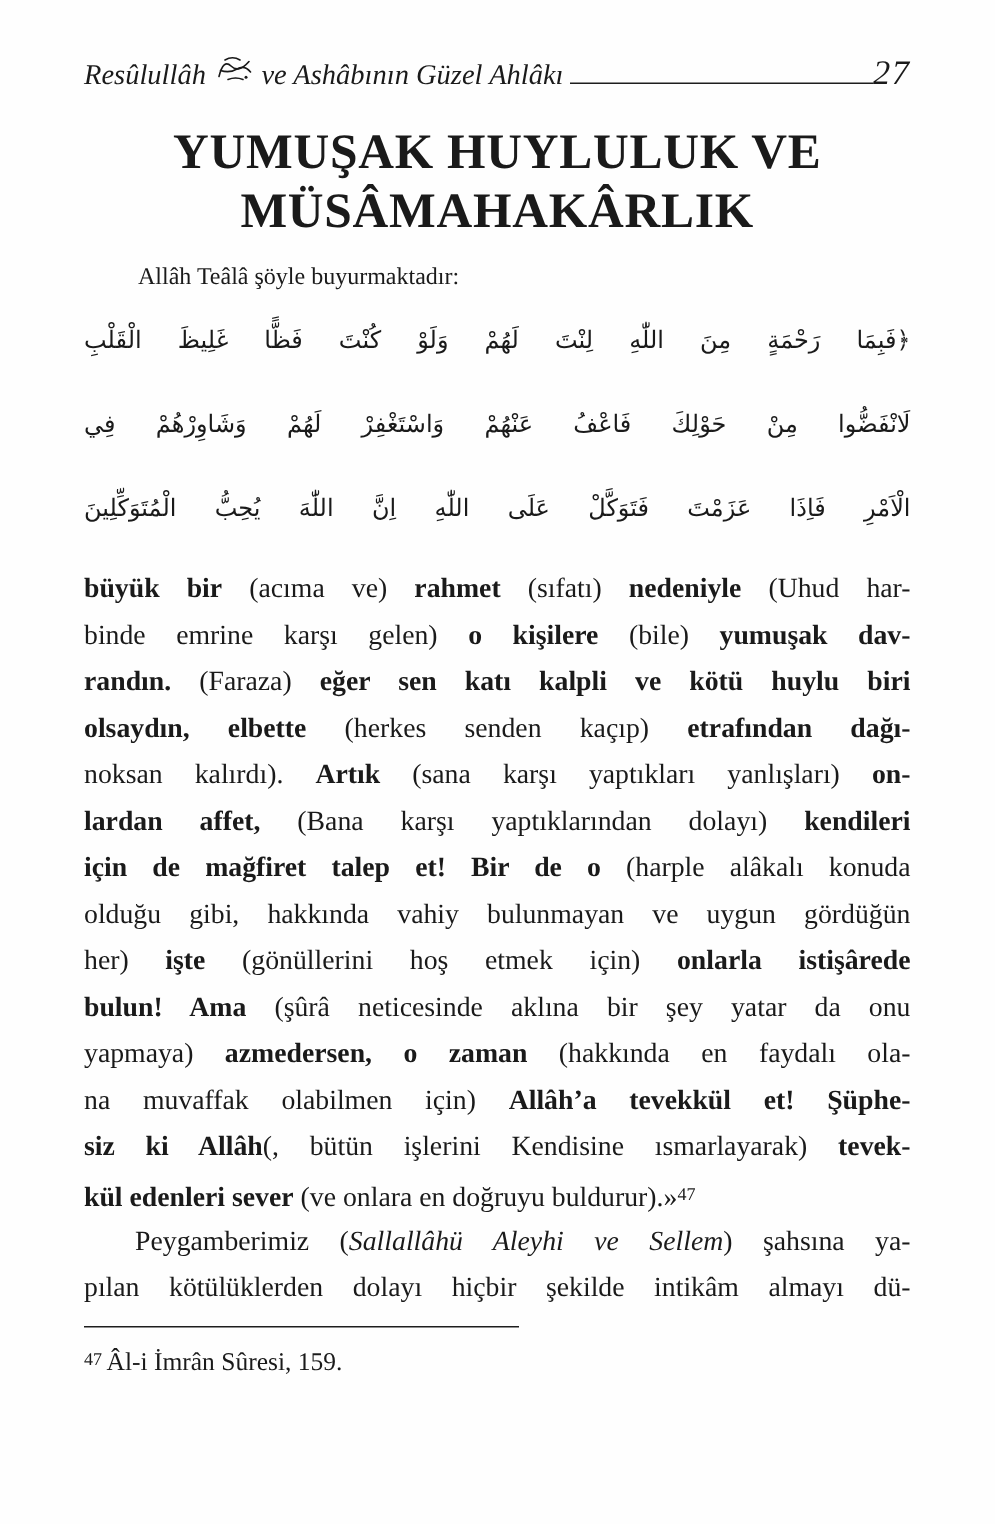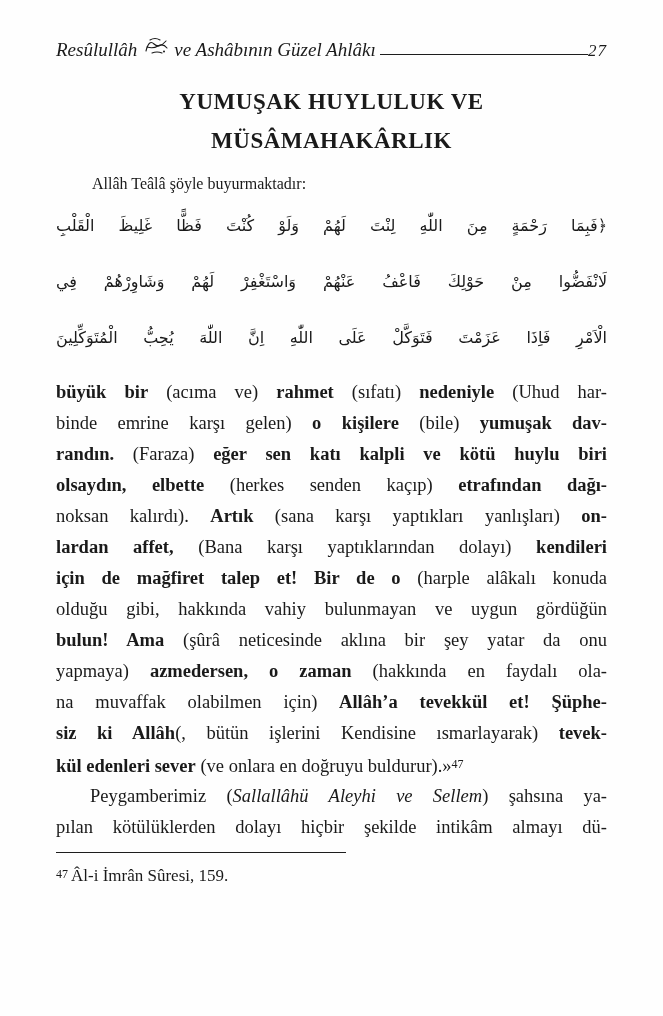--- a/index.html
+++ b/index.html
@@ -10,25 +10,25 @@
   }
   .page-inner{width:551px;margin:0 auto;}
 
   
   .header{
     margin-top:36px;display:flex;align-items:flex-end;
     font-style:italic;font-size:19px;white-space:nowrap;
   }
   .header .seal{margin:0 6px 1px 7px;flex:0 0 auto;}
   .header-rule{flex:1 1 auto;border-bottom:1.6px solid #1d1d1d;margin:0 0 6px 4px;}
-  .page-number{font-size:17px;letter-spacing:1px;}
+  .page-number{font-size:23px;letter-spacing:1px;}
 
   
   .title-block{margin-top:21px;text-align:center;font-weight:bold;
-    font-size:23px;line-height:39px;letter-spacing:0.5px;}
+    font-size:33px;line-height:39px;letter-spacing:0.5px;}
 
   
   .intro{margin-top:15px;font-size:16px;text-indent:36px;}
 
   
   .verse{direction:rtl;margin-top:5px;font-family:"DejaVu Sans", sans-serif;
     font-size:16px;}
   .aline{height:56px;line-height:56px;text-align:justify;text-align-last:justify;
     overflow:hidden;}
 
@@ -87,20 +87,21 @@
 
   <div class="bodytext" id="quote">
       <div class="jline"><span class="bold">büyük bir</span><span> (acıma ve) </span><span class="bold">rahmet</span><span> (sıfatı) </span><span class="bold">nedeniyle</span><span> (Uhud har-</span></div>
       <div class="jline"><span>binde emrine karşı gelen) </span><span class="bold">o kişilere</span><span> (bile) </span><span class="bold">yumuşak dav-</span></div>
       <div class="jline"><span class="bold">randın.</span><span> (Faraza) </span><span class="bold">eğer sen katı kalpli ve kötü huylu biri</span></div>
       <div class="jline"><span class="bold">olsaydın, elbette</span><span> (herkes senden kaçıp) </span><span class="bold">etrafından dağı-</span></div>
       <div class="jline"><span>noksan kalırdı). </span><span class="bold">Artık</span><span> (sana karşı yaptıkları yanlışları) </span><span class="bold">on-</span></div>
       <div class="jline"><span class="bold">lardan affet,</span><span> (Bana karşı yaptıklarından dolayı) </span><span class="bold">kendileri</span></div>
       <div class="jline"><span class="bold">için de mağfiret talep et! Bir de o</span><span> (harple alâkalı konuda</span></div>
       <div class="jline"><span>olduğu gibi, hakkında vahiy bulunmayan ve uygun gördüğün</span></div>
+      <div class="jline"><span>her) </span><span class="bold">işte</span><span> (gönüllerini hoş etmek için) </span><span class="bold">onlarla istişârede</span></div>
       <div class="jline"><span class="bold">bulun! Ama</span><span> (şûrâ neticesinde aklına bir şey yatar da onu</span></div>
       <div class="jline"><span>yapmaya) </span><span class="bold">azmedersen, o zaman</span><span> (hakkında en faydalı ola-</span></div>
       <div class="jline"><span>na muvaffak olabilmen için) </span><span class="bold">Allâh’a tevekkül et! Şüphe-</span></div>
       <div class="jline"><span class="bold">siz ki Allâh</span><span>(, bütün işlerini Kendisine ısmarlayarak) </span><span class="bold">tevek-</span></div>
       <div class="jline last"><span class="bold">kül edenleri sever</span><span> (ve onlara en doğruyu buldurur).»</span><span class="sup">47</span></div>
     </div>
 
   <div class="bodytext closing" id="closing">
       <div class="jline ind"><span>Peygamberimiz (</span><span class="italic">Sallallâhü Aleyhi ve Sellem</span><span>) şahsına ya-</span></div>
       <div class="jline"><span>pılan kötülüklerden dolayı hiçbir şekilde intikâm almayı dü-</span></div>

